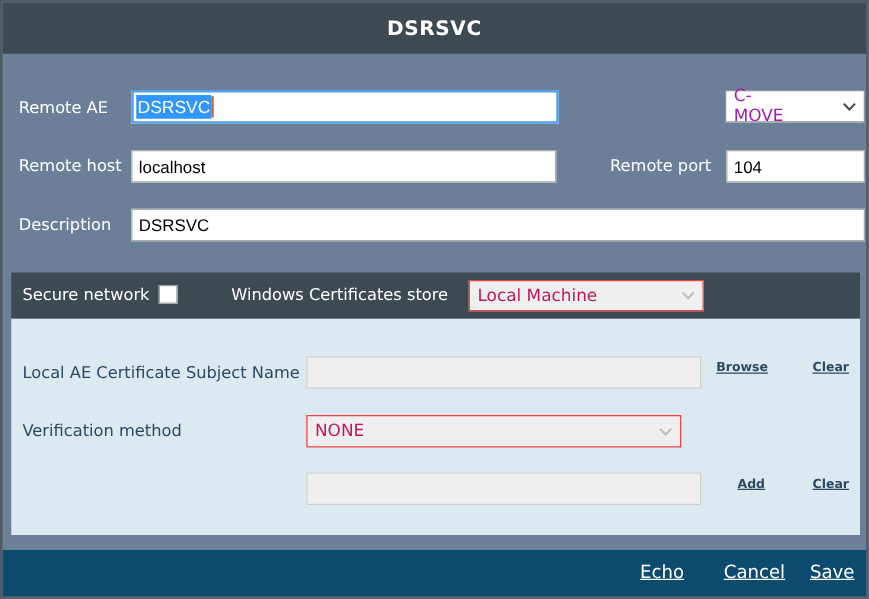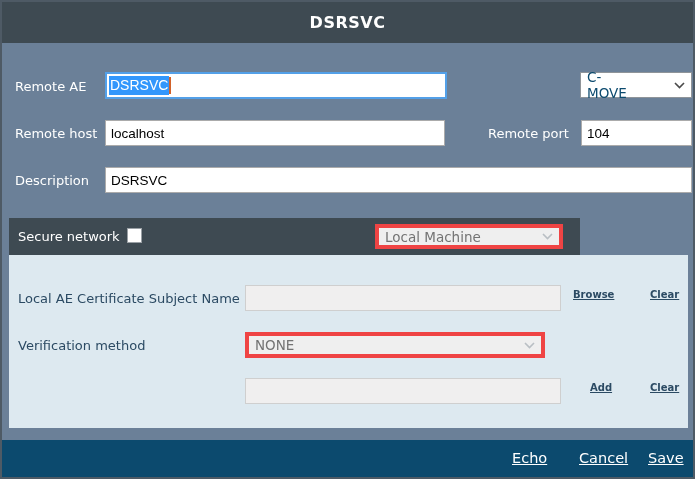--- a/index.html
+++ b/index.html
@@ -27,26 +27,26 @@
   .sel-text{
     background:#3297FC;color:#FFFFFF;font:14px "Liberation Sans",sans-serif;
     padding:1px 1px;line-height:17px;
   }
   .caret{display:inline-block;width:2px;height:17px;background:#D2622A;}
   .select{
     position:absolute;box-sizing:border-box;display:flex;align-items:center;
     justify-content:space-between;padding:0 6px;cursor:pointer;
     font:13.5px "DejaVu Sans",sans-serif;
   }
-  .select.enabled{background:#FFFFFF;border:1px solid #8F9499;color:#0c4a6e;gap:38px;}
-  .select.disabled{background:#EFEFEF;border:4px solid #ef4444;color:#737373;cursor:default;}
+  .select.enabled{background:#FFFFFF;border:1px solid #8F9499;color:#a21caf;gap:38px;}
+  .select.disabled{background:#EFEFEF;border:1px solid #ef4444;color:#be185d;cursor:default;}
   .chev{display:flex;align-items:center;}
   .select.enabled .chev{color:#4A4A4A;}
   .select.disabled .chev{color:#B9BFC4;}
-  .band{position:absolute;left:7px;top:216px;width:571px;height:37px;background:#3E4A52;}
+  .band{position:absolute;left:7px;top:216px;width:679px;height:37px;background:#3E4A52;}
   .band .lbl{top:11px;}
   .checkbox{
     position:absolute;left:118px;top:10px;width:15px;height:15px;
     background:#FFFFFF;border:1px solid #9AA0A5;box-sizing:border-box;cursor:pointer;
   }
   .panel{position:absolute;left:7px;top:253px;width:679px;height:173px;background:#DDE9F0;}
   .panel .plbl{position:absolute;color:#2B4A63;font-size:13px;white-space:nowrap;}
   .panel .txt{background:#F0EFEF;border:1px solid #CFCFCF;}
   .plink{
     position:absolute;color:#2B4A63;font-size:10px;font-weight:bold;
@@ -112,20 +112,21 @@
   <input class="txt" id="inp-remote-host" value="localhost" style="">
   <span class="lbl" id="lbl-remote-port">Remote port</span>
   <input class="txt" id="inp-remote-port" value="104" style="">
 
   <span class="lbl" id="lbl-description">Description</span>
   <input class="txt" id="inp-description" value="DSRSVC" style="">
 
   <div class="band">
     <span class="lbl" id="lbl-secure">Secure network</span>
     <div class="checkbox"></div>
+    <span class="lbl" id="lbl-store">Windows Certificates store</span>
     <div class="select disabled" id="sel-store">
       <span>Local Machine</span>
       <span class="chev">
         <svg width="11" height="7" viewBox="0 0 11 7">
             <polyline points="1,1 5.5,5.6 10,1" fill="none" stroke="currentColor" stroke-width="1.6"></polyline>
           </svg>
       </span>
     </div>
   </div>
 

